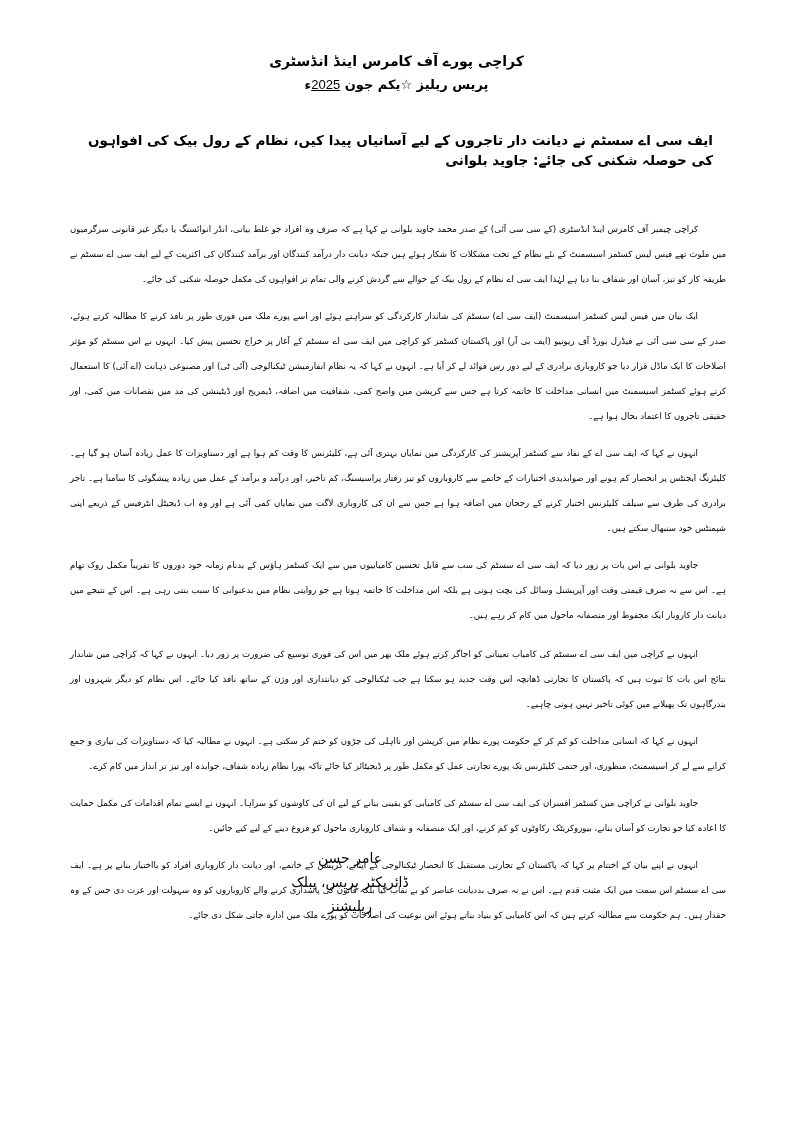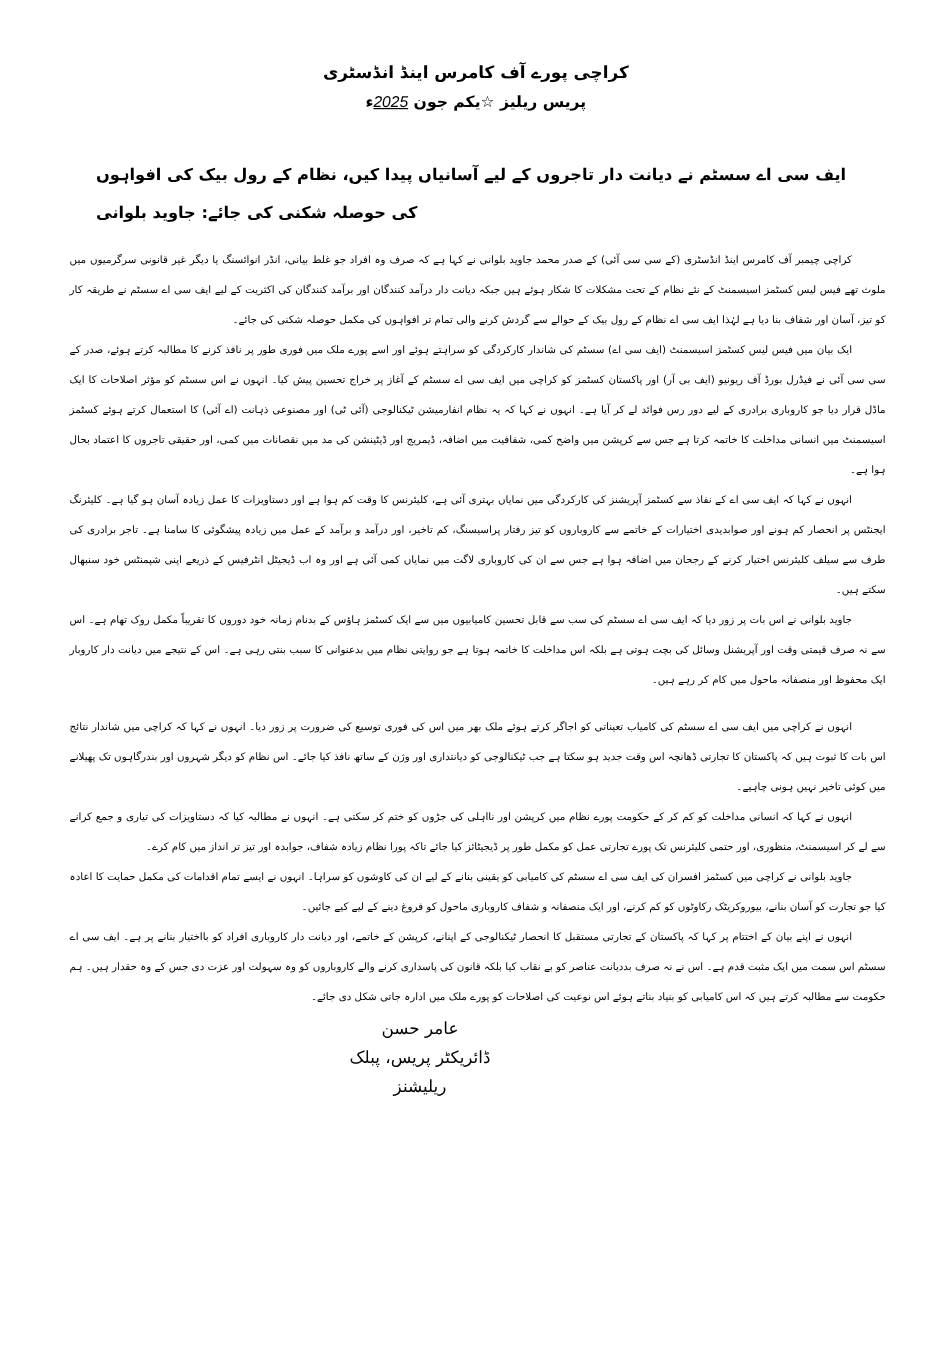--- a/index.html
+++ b/index.html
@@ -40,45 +40,44 @@
     font-weight: bold;
     font-size: 13px;
     line-height: 22px;
     display: block;
     margin-top: 2px;
   }
   .release-line .date-year {
     text-decoration: underline;
     font-weight: normal;
     font-family: "Liberation Sans", sans-serif;
-    font-style: italic;
   }
   .headline {
     position: absolute;
     top: 130px;
     left: 80px;
     width: 633px;
-    text-align: left;
+    text-align: right;
     direction: rtl;
     font-weight: bold;
     font-size: 13.5px;
-    line-height: 32px;
+    line-height: 20px;
   }
   .body-text {
     position: absolute;
     top: 205px;
     left: 58px;
     width: 680px;
     direction: rtl;
     text-align: justify;
     font-size: 8.6px;
     line-height: 25px;
   }
   .body-text p {
-    margin: 0;
+    margin: 12px;
     text-indent: 28px;
   }
   .body-text p.gap {
     margin-top: 14px;
   }
   .signature {
     position: absolute;
     top: 846px;
     left: 280px;
     width: 140px;

